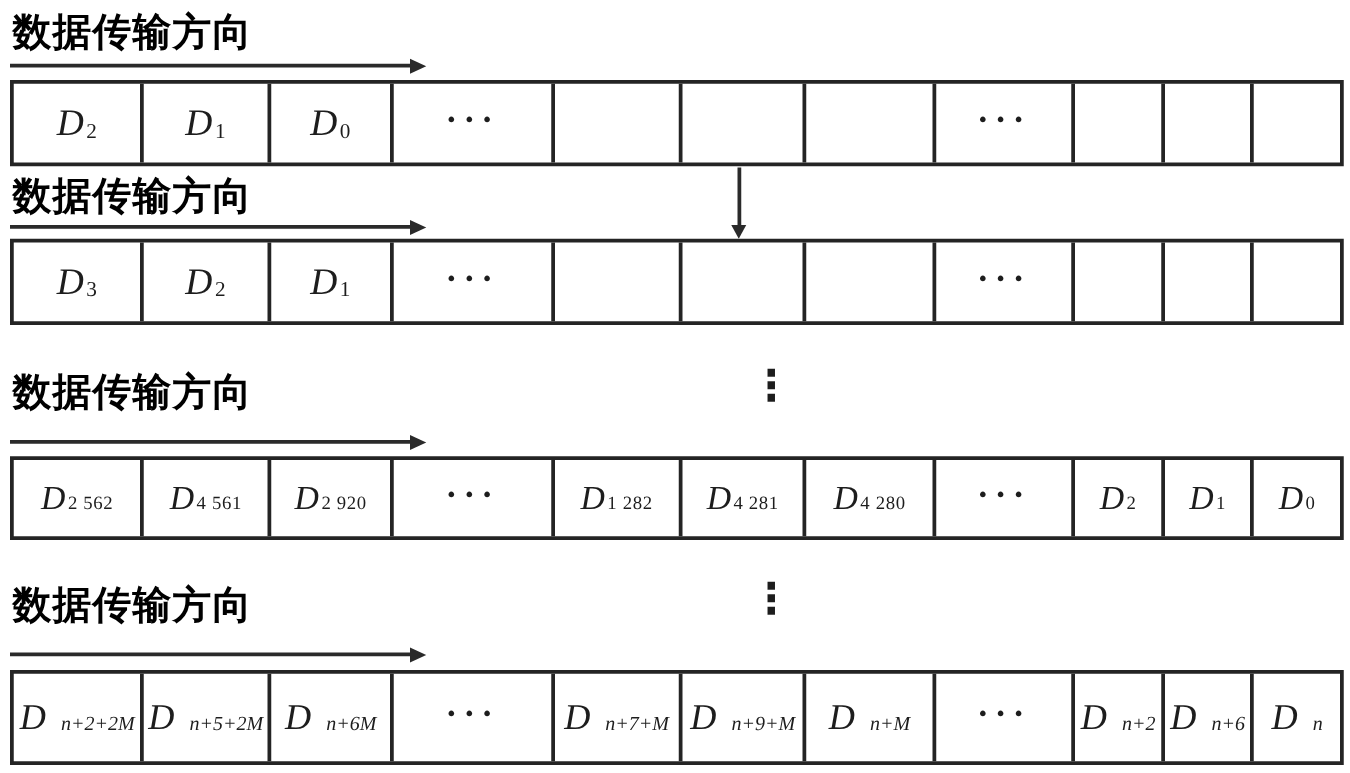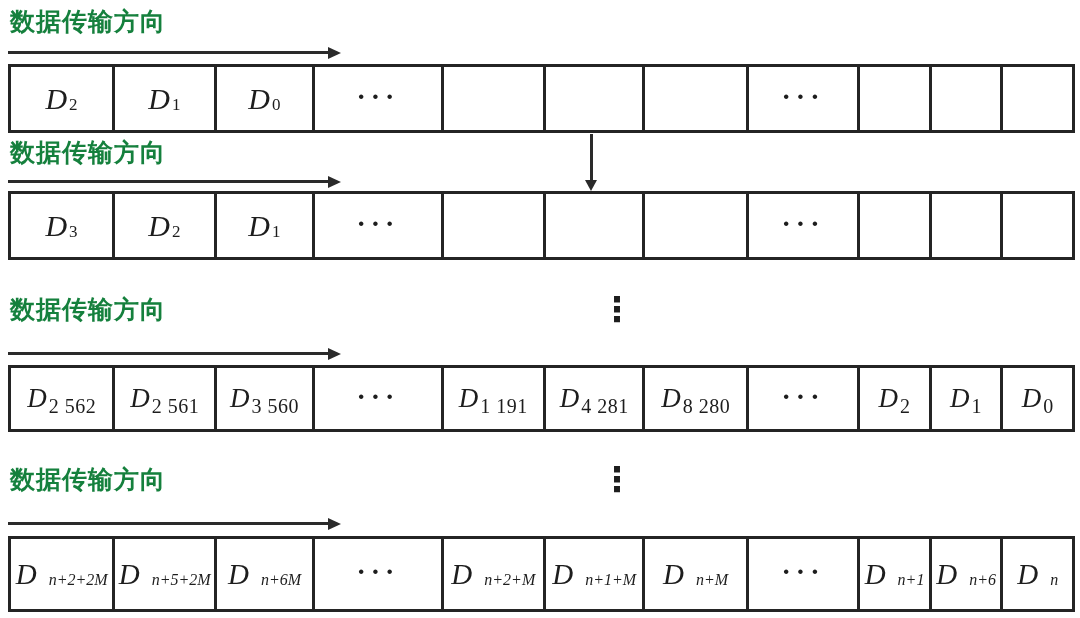--- a/index.html
+++ b/index.html
@@ -9,24 +9,24 @@
     background:#ffffff;
     font-family:"Liberation Serif","DejaVu Serif",serif;
     color:#1d1d1d;
     overflow:hidden;
   }
 
   
   .section-label {
     position:absolute;
     left:10px;
-    font-size:25px;
+    font-size:31px;
     font-weight:bold;
     letter-spacing:1px;
-    color:#15803d;
+    color:#000000;
     white-space:nowrap;
   }
   .label-1 { top:5px; }
   .label-2 { top:136px; }
   .label-3 { top:293px; }
   .label-4 { top:463px; }
 
   
   .harrow { position:absolute; left:8px; width:333px; height:13px; }
   .harrow-1 { top:46px; }
@@ -91,21 +91,21 @@
     font-size:17px;
     line-height:1;
     position:relative;
     top:0.35em;
     margin-left:2px;
     letter-spacing:0.5px;
   }
   .sub.it { font-style:italic;margin-left:12px; }
 
   .row-3 .base { font-size:27px; }
-  .row-3 .sub  { font-size:20px; }
+  .row-3 .sub  { font-size:15px; }
   .row-4 .base { font-size:29px; }
   .row-4 .sub  { font-size:16px; letter-spacing:0; }
 
   .dots {
     font-size:28px;
     font-weight:bold;
     letter-spacing:5px;
     color:#1d1d1d;
     transform:translateY(-2px);
   }
@@ -203,40 +203,40 @@
     <span class="hline"></span>
     <span class="hhead"></span>
   </div>
   <div class="cell-row row-3">
       <div class="cell">
         <span class="base">D</span>
         <span class="sub">2 562</span>
       </div>
       <div class="cell">
         <span class="base">D</span>
-        <span class="sub">2 561</span>
-      </div>
-      <div class="cell">
-        <span class="base">D</span>
-        <span class="sub">3 560</span>
-      </div>
-      <div class="cell">
-        <span class="dots">···</span>
-      </div>
-      <div class="cell">
-        <span class="base">D</span>
-        <span class="sub">1 191</span>
+        <span class="sub">4 561</span>
+      </div>
+      <div class="cell">
+        <span class="base">D</span>
+        <span class="sub">2 920</span>
+      </div>
+      <div class="cell">
+        <span class="dots">···</span>
+      </div>
+      <div class="cell">
+        <span class="base">D</span>
+        <span class="sub">1 282</span>
       </div>
       <div class="cell">
         <span class="base">D</span>
         <span class="sub">4 281</span>
       </div>
       <div class="cell">
         <span class="base">D</span>
-        <span class="sub">8 280</span>
+        <span class="sub">4 280</span>
       </div>
       <div class="cell">
         <span class="dots">···</span>
       </div>
       <div class="cell">
         <span class="base">D</span>
         <span class="sub">2</span>
       </div>
       <div class="cell">
         <span class="base">D</span>
@@ -266,36 +266,36 @@
       </div>
       <div class="cell">
         <span class="base">D</span>
         <span class="sub it">n+6M</span>
       </div>
       <div class="cell">
         <span class="dots">···</span>
       </div>
       <div class="cell">
         <span class="base">D</span>
-        <span class="sub it">n+2+M</span>
-      </div>
-      <div class="cell">
-        <span class="base">D</span>
-        <span class="sub it">n+1+M</span>
+        <span class="sub it">n+7+M</span>
+      </div>
+      <div class="cell">
+        <span class="base">D</span>
+        <span class="sub it">n+9+M</span>
       </div>
       <div class="cell">
         <span class="base">D</span>
         <span class="sub it">n+M</span>
       </div>
       <div class="cell">
         <span class="dots">···</span>
       </div>
       <div class="cell">
         <span class="base">D</span>
-        <span class="sub it">n+1</span>
+        <span class="sub it">n+2</span>
       </div>
       <div class="cell">
         <span class="base">D</span>
         <span class="sub it">n+6</span>
       </div>
       <div class="cell">
         <span class="base">D</span>
         <span class="sub it">n</span>
       </div>
     </div>

